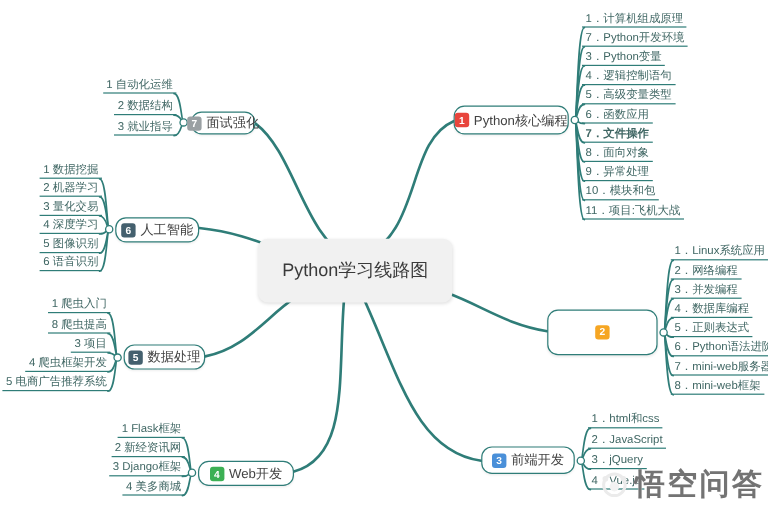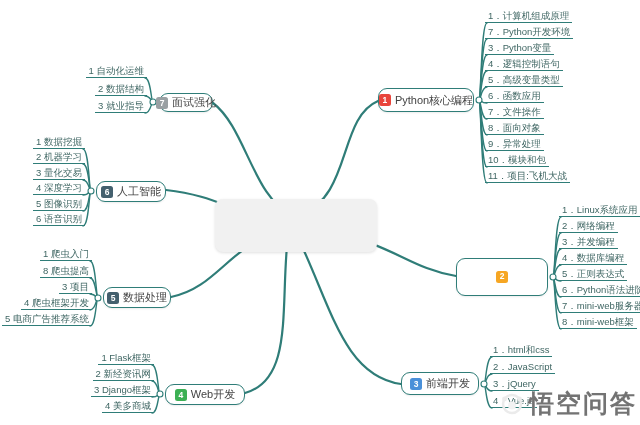--- a/index.html
+++ b/index.html
@@ -91,34 +91,35 @@
       <path d="M91,191 C89,191 89,226 83,226" fill="none" stroke="#2f7d78" stroke-width="1.4" stroke-linecap="round"></path>
       <circle cx="91" cy="191" r="3" fill="#fff" stroke="#2f7d78" stroke-width="1.1"></circle>
       <path d="M293,216 C253,198 246,128 213,103" fill="none" stroke="#2f7d78" stroke-width="2.2" stroke-linecap="round"></path>
       <path d="M153,102 C151,102 151,78 145,78" fill="none" stroke="#2f7d78" stroke-width="1.4" stroke-linecap="round"></path>
       <path d="M153,102 C151,102 151,96 145,96" fill="none" stroke="#2f7d78" stroke-width="1.4" stroke-linecap="round"></path>
       <path d="M153,102 C151,102 151,113 145,113" fill="none" stroke="#2f7d78" stroke-width="1.4" stroke-linecap="round"></path>
       <circle cx="153" cy="102" r="3" fill="#fff" stroke="#2f7d78" stroke-width="1.1"></circle>
     </svg>
 
   <div class="center-box">
+    <span>Python学习线路图</span>
   </div>
 
   <div id="nodes">
       <div class="node" style="left: 378px; top: 88px; width: 96px; min-height: 24px;">
         <span class="badge" style="background: rgb(232, 69, 60);">1</span>
         <span class="nlabel">Python核心编程</span>
       </div>
       <span class="leaf" style="top: 10px; left: 485px;">1．计算机组成原理</span>
       <span class="leaf" style="top: 26px; left: 485px;">7．Python开发环境</span>
       <span class="leaf" style="top: 42px; left: 485px;">3．Python变量</span>
       <span class="leaf" style="top: 58px; left: 485px;">4．逻辑控制语句</span>
       <span class="leaf" style="top: 74px; left: 485px;">5．高级变量类型</span>
       <span class="leaf" style="top: 90px; left: 485px;">6．函数应用</span>
-      <span class="leaf" style="top: 106px; left: 485px;">7．文件操作</span>
+      <span class="leaf" style="top: 106px; left: 485px; font-weight: bold;">7．文件操作</span>
       <span class="leaf" style="top: 122px; left: 485px;">8．面向对象</span>
       <span class="leaf" style="top: 138px; left: 485px;">9．异常处理</span>
       <span class="leaf" style="top: 154px; left: 485px;">10．模块和包</span>
       <span class="leaf" style="top: 170px; left: 485px;">11．项目:飞机大战</span>
       <div class="node wrap" style="left: 456px; top: 258px; width: 92px; min-height: 38px;">
         <span class="badge" style="background: rgb(246, 166, 35);">2</span>
       </div>
       <span class="leaf" style="top: 204px; left: 559px;">1．Linux系统应用</span>
       <span class="leaf" style="top: 220px; left: 559px;">2．网络编程</span>
       <span class="leaf" style="top: 236px; left: 559px;">3．并发编程</span>

